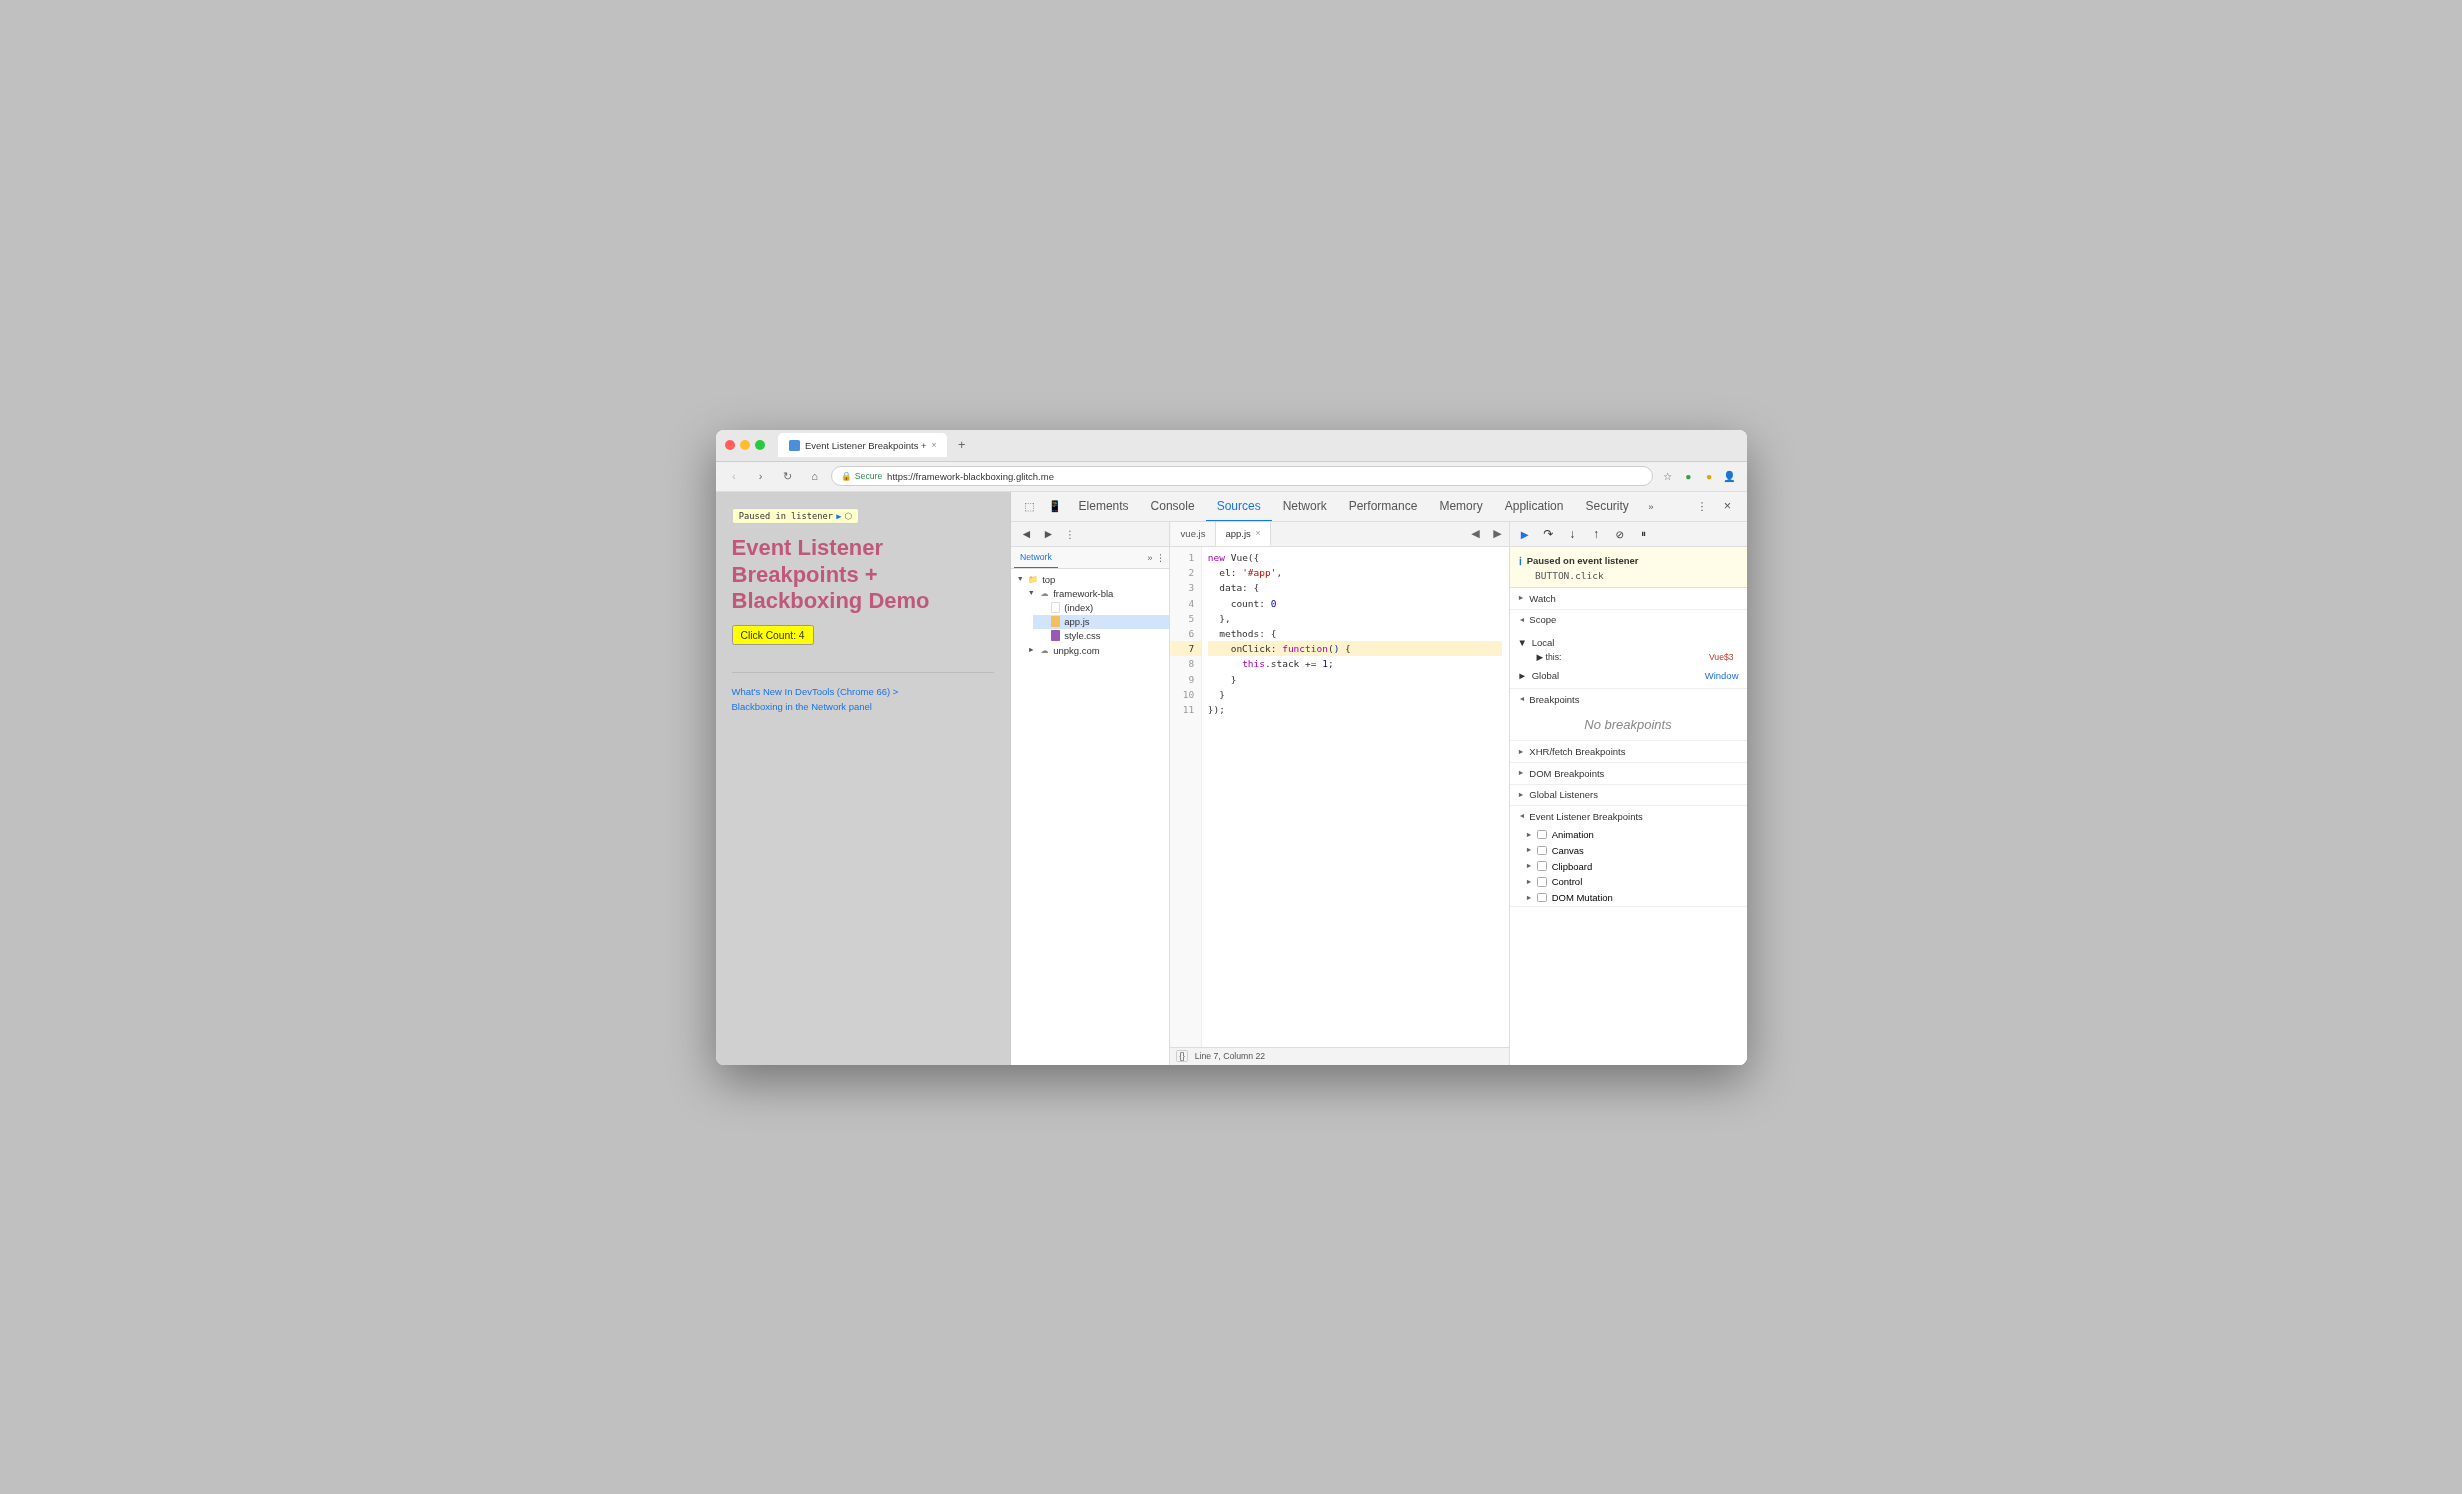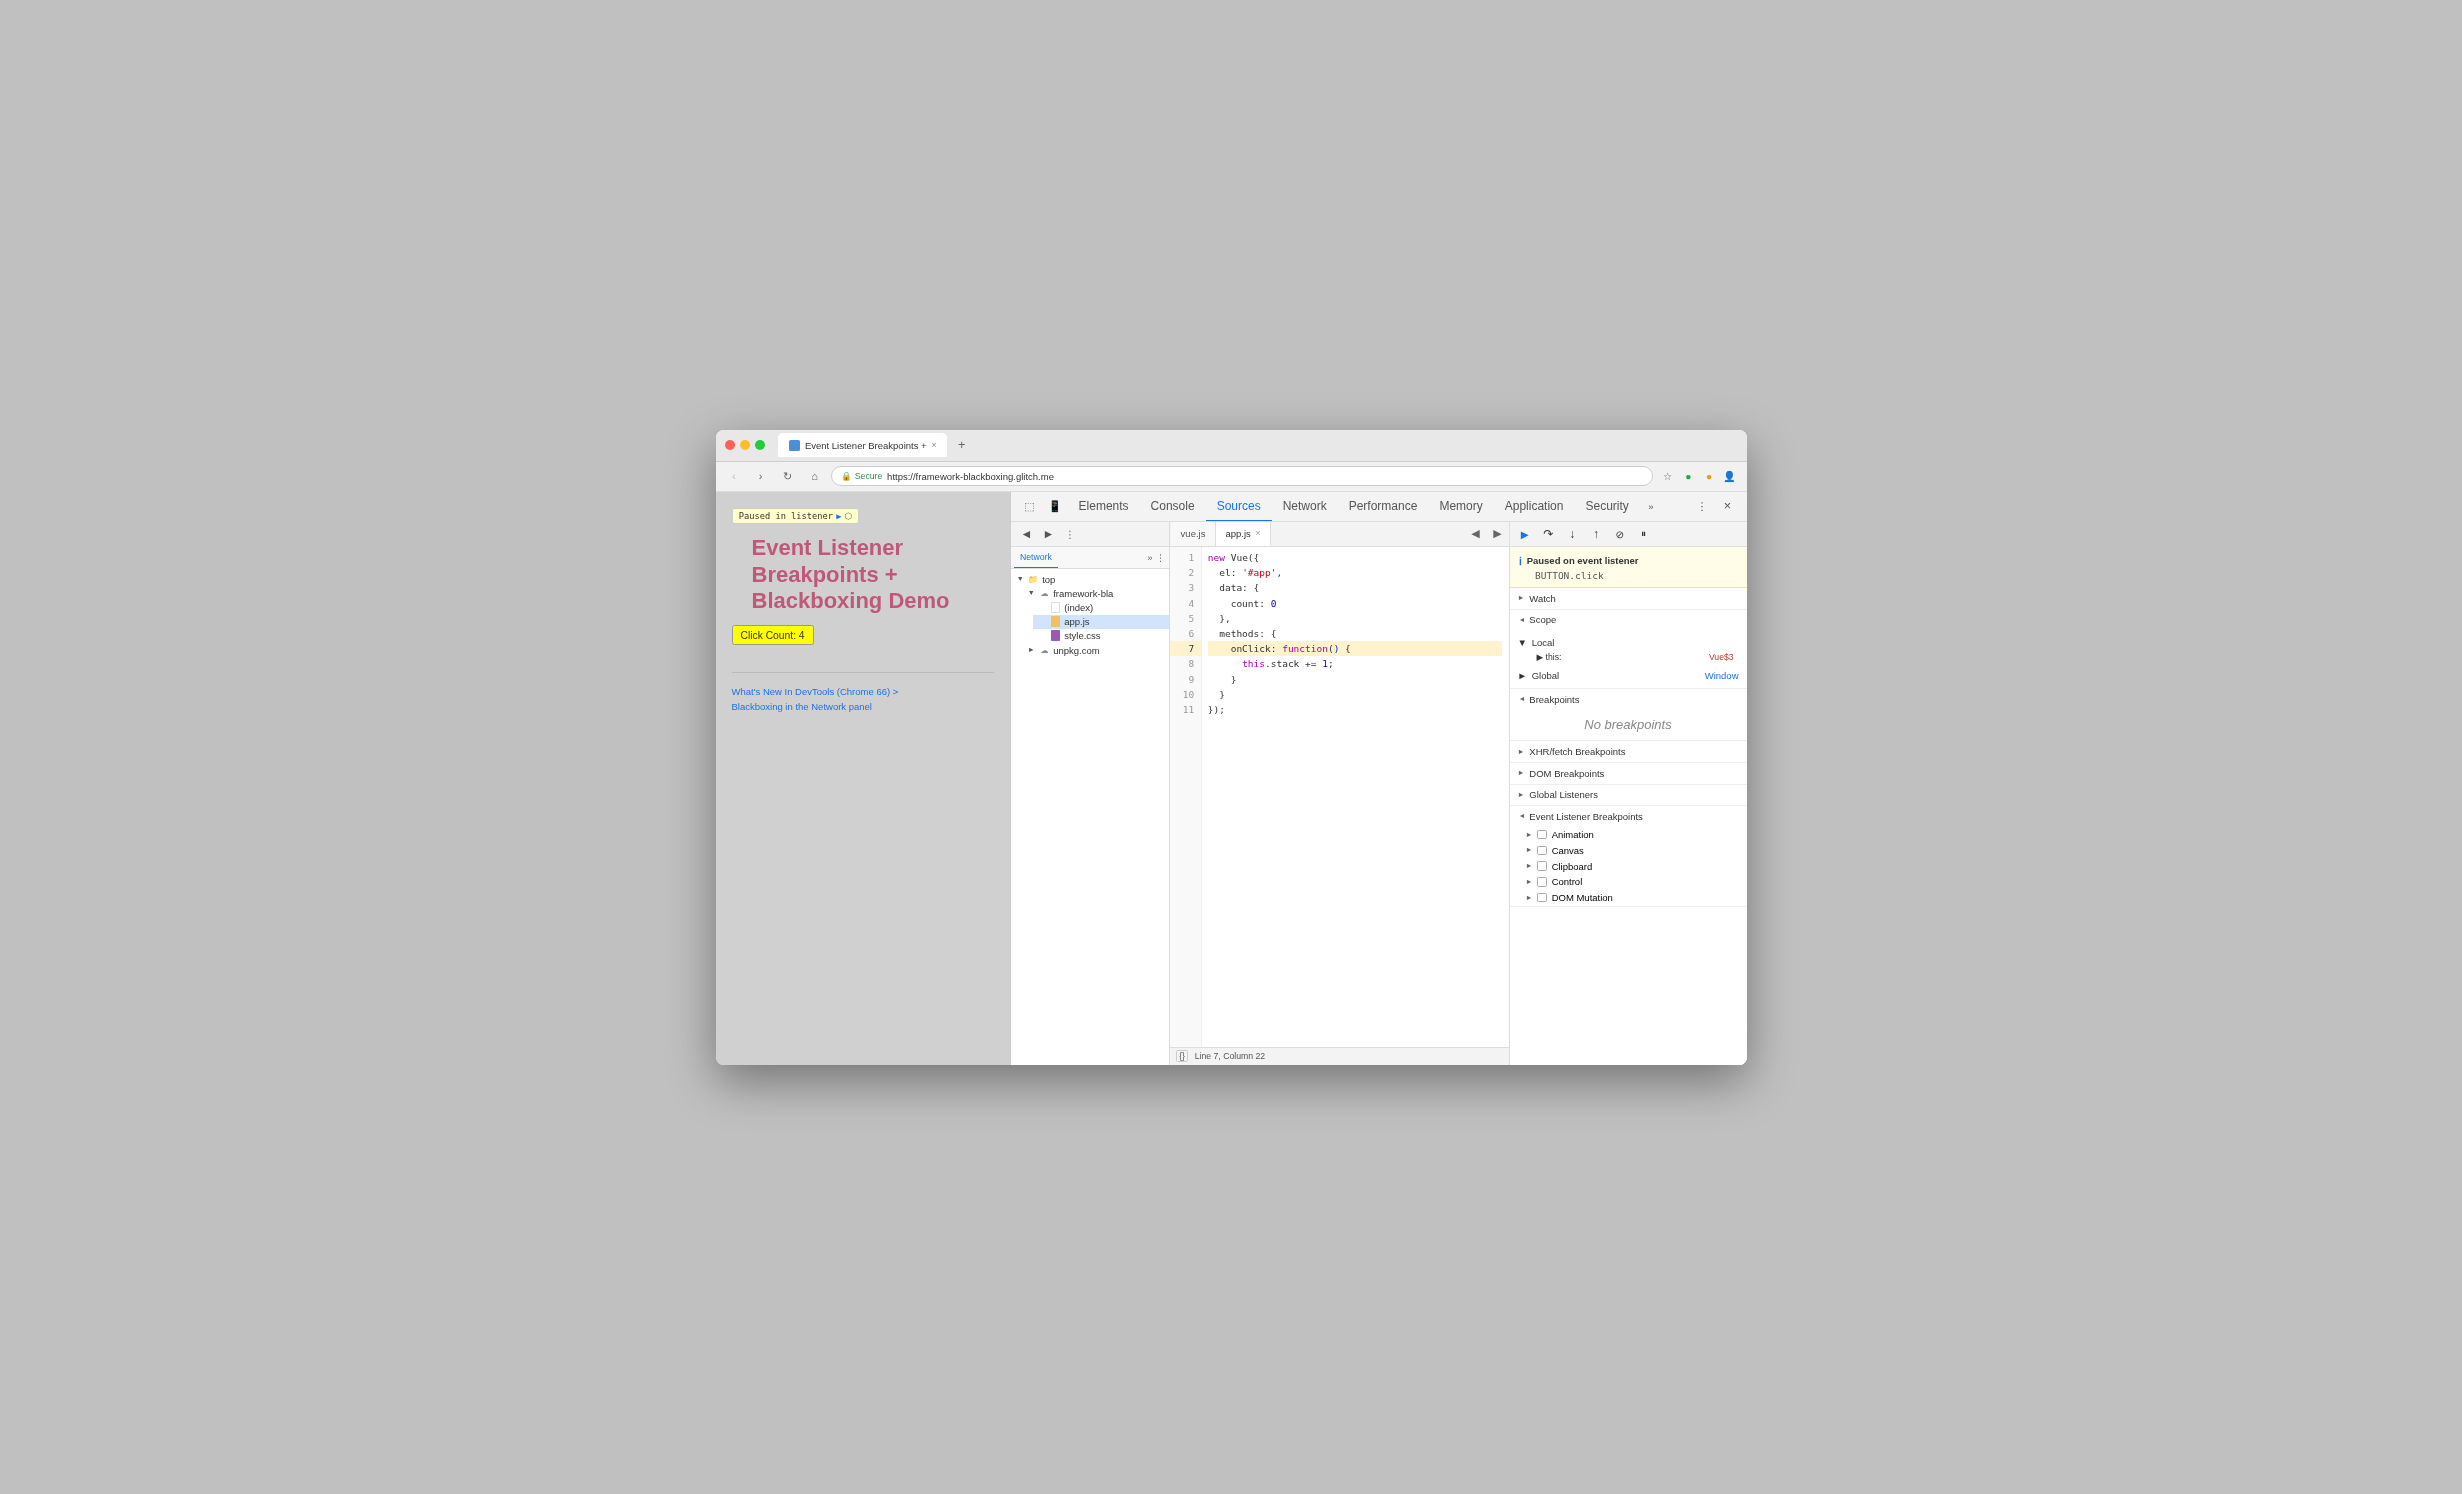--- a/index.html
+++ b/index.html
@@ -29,21 +29,21 @@
     .address-url { color: #333; font-size: 9.5px; }
     .address-actions { display: flex; gap: 3.2px; align-items: center; }
     .addr-icon { width: 17.5px; height: 17.5px; display: flex; align-items: center; justify-content: center; color: #666; font-size: 10.3px; border-radius: 50%; cursor: pointer; }
 
     
     .main-content { display: flex; flex: 1; overflow: hidden; }
 
     
     .webpage { width: 294px; background: #d0d0d0; flex-shrink: 0; padding: 16px; overflow: hidden; position: relative; }
     .paused-badge { background: #ffffcc; border: 0.8px solid #ccc; border-radius: 2.4px; padding: 2.4px 6.3px; font-size: 8.7px; color: #333; display: inline-flex; align-items: center; gap: 3.2px; margin-bottom: 11px; font-family: monospace; }
-    .page-title { font-size: 22px; font-weight: bold; color: #c0587a; line-height: 1.2; margin-bottom: 11px; margin-left: 20px; }
+    .page-title { font-size: 22px; font-weight: bold; color: #c0587a; line-height: 1.2; margin-bottom: 11px; }
     .click-count-btn { background: #ffff00; border: 0.8px solid #999; border-radius: 2.4px; padding: 3.2px 8px; font-size: 10.3px; color: #333; display: inline-block; margin-bottom: 16px; cursor: pointer; }
     .divider-line { border-top: 0.8px solid #bbb; margin: 11px 0; }
     .page-links { font-size: 9.5px; color: #1a73e8; line-height: 1.6; }
     .page-links a { color: #1a73e8; text-decoration: none; margin-top: 16px; }
 
     
     .devtools { flex: 1; background: #fff; display: flex; flex-direction: column; border-left: 0.8px solid #ccc; }
 
     
     .devtools-tabs { height: 30px; background: #f3f3f3; border-bottom: 0.8px solid #ddd; display: flex; align-items: stretch; padding: 0 6.3px; gap: 0; }

